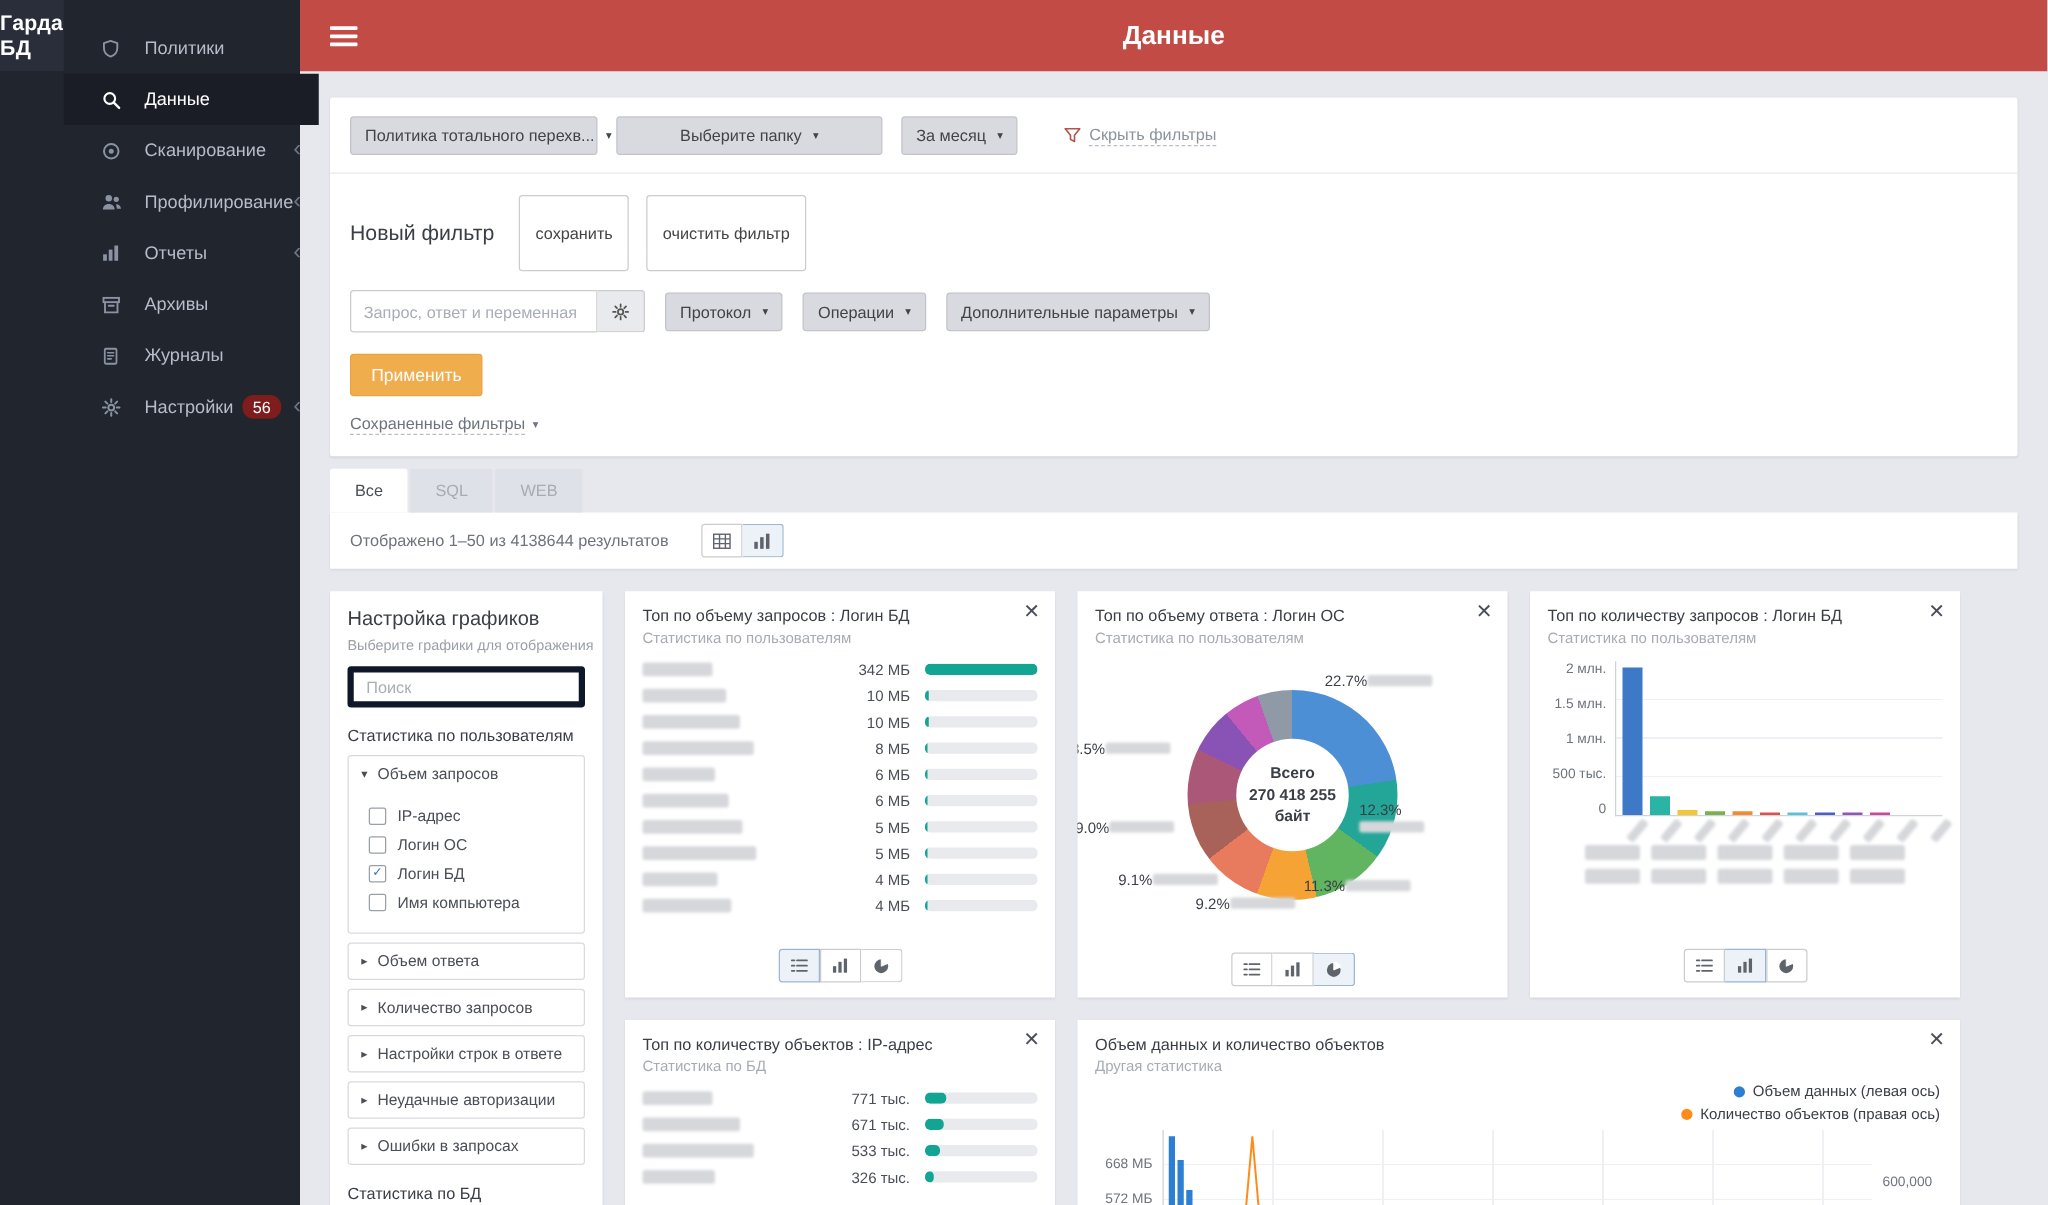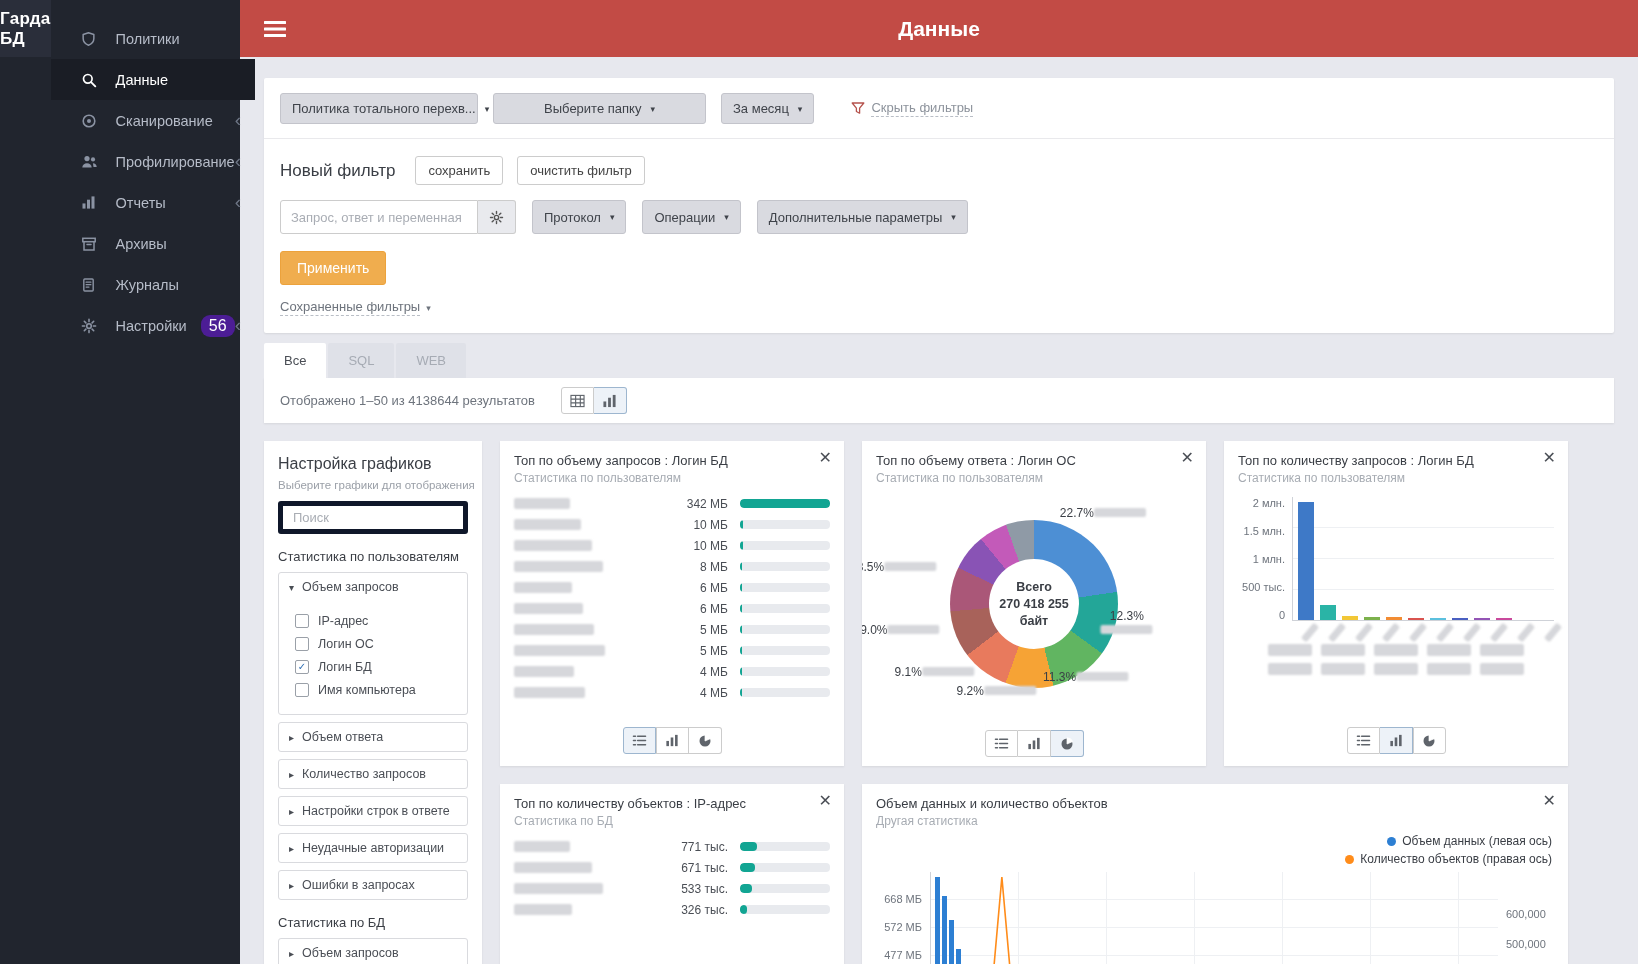--- a/index.html
+++ b/index.html
@@ -8,41 +8,41 @@
   button{font-family:inherit}
   
   .sidebar{width:240px;flex-shrink:0;background:#21252e;display:flex;flex-direction:row}
   .logo{height:57px;background:#2a2e3a;color:#fff;font-weight:bold;font-size:17px;display:flex;align-items:center;justify-content:center;letter-spacing:.3px}
   .nav{padding-top:18px}
   .nav-item{display:flex;align-items:center;height:41px;padding:0 14px 0 30px;font-size:14.5px;color:#b6bcc8;cursor:pointer}
   .nav-item.active{color:#fff;background:#1a1d25}
   .nav-ico{width:24px;margin-right:11px;display:inline-flex;color:#8b93a3;flex-shrink:0}
   .nav-item.active .nav-ico{color:#fff}
   .nav-label{flex:1;white-space:nowrap}
-  .nav-badge{background:#4c1d95;color:#fff;font-size:16px;border-radius:9px;padding:2px 8px;}
+  .nav-badge{background:#7f1d1d;color:#fff;font-size:13px;border-radius:9px;padding:2px 8px;margin-right:10px}
   .nav-chev{color:#6d7585;font-size:19px;line-height:1;margin-top:-2px}
   
   .main{flex:1;display:flex;flex-direction:column;min-width:0}
   .topbar{height:57px;background:#c24b45;display:flex;align-items:center;padding:0 24px;flex-shrink:0}
   .burger{width:26px;cursor:pointer;color:#fff;display:flex}
   .topbar h1{flex:1;text-align:center;color:#fff;font-size:21px;font-weight:bold;margin-right:26px}
   .content{flex:1;padding:21px 24px 0;overflow:hidden}
   
   .filter-card{background:#fff;border-radius:2px;box-shadow:0 1px 2px rgba(0,0,0,.08)}
   .f-row1{display:flex;align-items:center;gap:15px;padding:15px 16px 14px}
   .dd{display:inline-flex;align-items:center;gap:9px;background:#d9dae0;border:1px solid #c3c4cb;border-radius:3px;padding:7px 11px;font-size:13px;color:#3f434a;cursor:pointer;white-space:nowrap}
   .dd .caret{font-size:9px;color:#3f434a;margin-left:auto}
   .w196{width:198px}.w192{width:213px;justify-content:center}.w192 .caret{margin-left:0}
   .hide-filters{display:inline-flex;align-items:center;gap:6px;margin-left:22px;cursor:pointer}
   .hide-filters .txt{color:#8d939c;font-size:13px;border-bottom:1px dashed #b9bec6;padding-bottom:1px}
   .filter-card hr{border:0;border-top:1px solid #e9e9ec}
   .f-title-row{display:flex;align-items:center;gap:14px;padding:17px 16px 0}
   .nf-title{font-size:17px;color:#3a3e45;margin-right:6px}
-  .btn-light{background:#fff;border:1px solid #ccc;border-radius:3px;padding:6px 12px;font-size:13px;color:#444;cursor:pointer}
-  .f-inputs{display:flex;gap:16px;padding:15px 16px 0}
+  .btn-light{background:#fff;border:1px solid #ccc;border-radius:3px;padding:22px 12px;font-size:13px;color:#444;cursor:pointer}
+  .f-inputs{display:flex;align-items:center;gap:16px;padding:15px 16px 0}
   .input-group{display:flex}
   .text-input{width:198px;height:34px;border:1px solid #ccc;border-radius:3px 0 0 3px;padding:0 10px;font-size:13px;color:#444;outline:none}
   .text-input::placeholder{color:#a9adb4}
   .ig-btn{width:38px;height:34px;border:1px solid #ccc;border-left:0;border-radius:0 3px 3px 0;background:#e9eaee;display:flex;align-items:center;justify-content:center;cursor:pointer;color:#555}
   .btn-apply{margin:17px 16px 0;display:inline-block;background:#f0ad4e;border:1px solid #eca23c;color:#fff;font-size:14px;padding:8px 16px;border-radius:3px;cursor:pointer}
   .saved-link{display:inline-flex;align-items:center;gap:6px;margin:14px 16px 17px;cursor:pointer;color:#6e747d;font-size:13px}
   .saved-link .txt{border-bottom:1px dashed #b9bec6;padding-bottom:1px}
   .saved-link .caret{font-size:9px}
   
   .tabs{display:flex;margin-top:10px}
@@ -88,21 +88,21 @@
   .red{background:#d6d7db;border-radius:2px;height:11px;filter:blur(1.3px);display:inline-block}
   .hrow .val{margin-left:auto;width:62px;text-align:right;font-size:12px;color:#4a4e55;white-space:nowrap}
   .track{width:90px;height:9px;background:#e8eaee;border-radius:4px;overflow:hidden;margin-left:12px;flex-shrink:0}
   .fill{height:100%;background:#12a593;border-radius:4px}
   
   .donut-wrap{position:relative;height:234px;flex-shrink:0}
   .donut{position:absolute;left:50%;top:50%;transform:translate(-50%,-50%);width:168px;height:168px;border-radius:50%}
   .donut::after{content:"";position:absolute;inset:39px;background:#fff;border-radius:50%}
   .donut-center{position:absolute;left:50%;top:50%;transform:translate(-50%,-50%);text-align:center;z-index:2;line-height:1.35}
   .dc-l,.dc-v{font-size:12.5px;font-weight:bold;color:#3a3e45}
-  .pie-label{position:absolute;font-size:12px;color:#3a3e45;text-align:center;transform:translateX(-50%);z-index:3}
+  .pie-label{position:absolute;font-size:12px;color:#3a3e45;transform:translateX(-50%);z-index:3}
   .pie-label .red{width:52px;height:9px;margin-top:2px}
   
   .vchart{display:flex;padding:10px 14px 0;flex-shrink:0}
   .vy{display:flex;flex-direction:column;justify-content:space-between;align-items:flex-end;height:124px;font-size:11px;color:#6e747d;padding-right:7px;width:54px;flex-shrink:0}
   .vplot{flex:1;height:124px;border-left:1px solid #cfd2d8;border-bottom:1px solid #cfd2d8;display:flex;align-items:flex-end;gap:6px;padding:0 5px;background:repeating-linear-gradient(to top,transparent 0 30px,#eef0f3 30px 31px)}
   .vbar{width:16px;flex-shrink:0}
   .vx{display:flex;gap:7px;padding:8px 0 0 76px}
   .vx .red{width:20px;height:7px;transform:rotate(-50deg)}
   .vleg{display:flex;flex-wrap:wrap;gap:7px 9px;padding:8px 14px 0 44px}
   .vleg .red{width:44px;height:12px}

